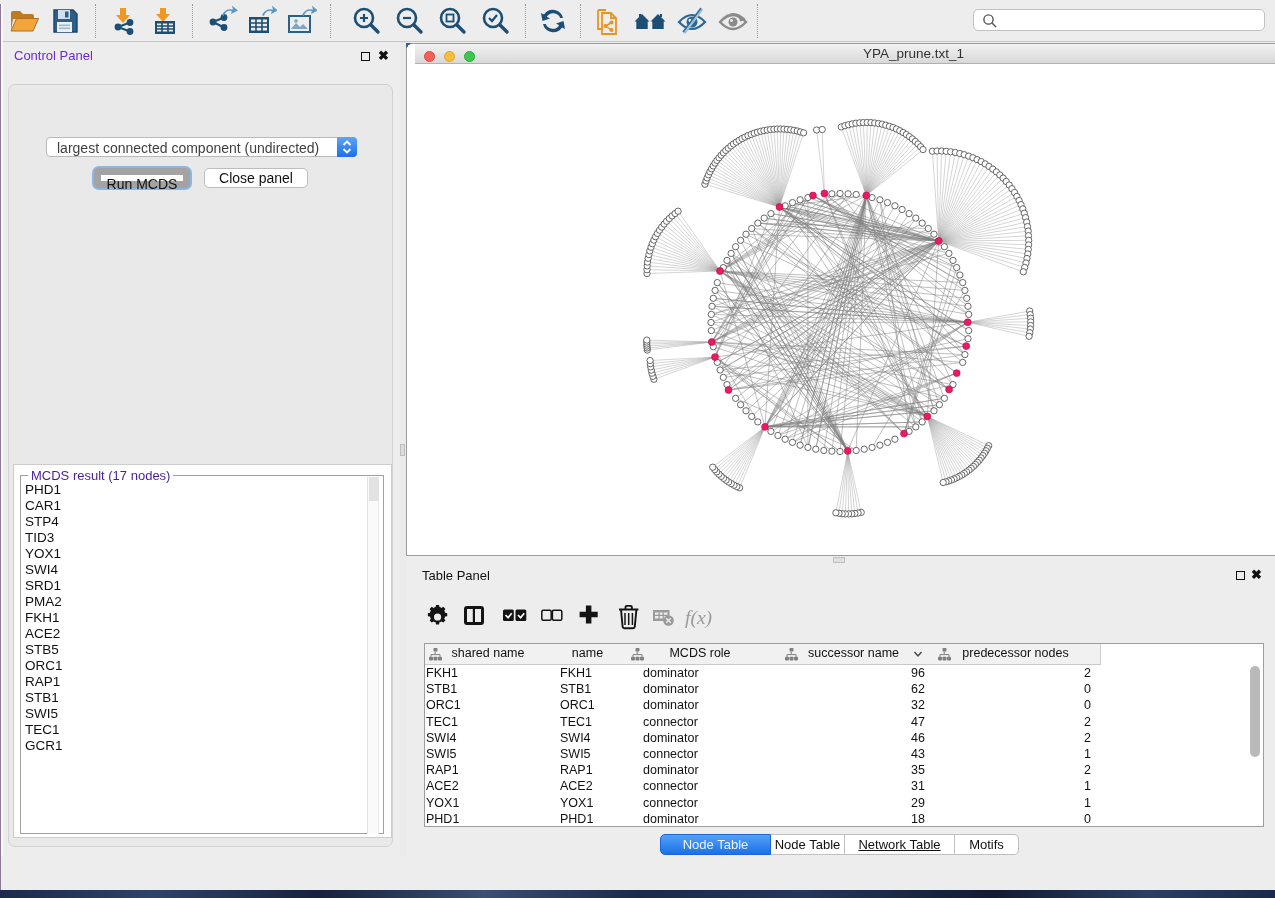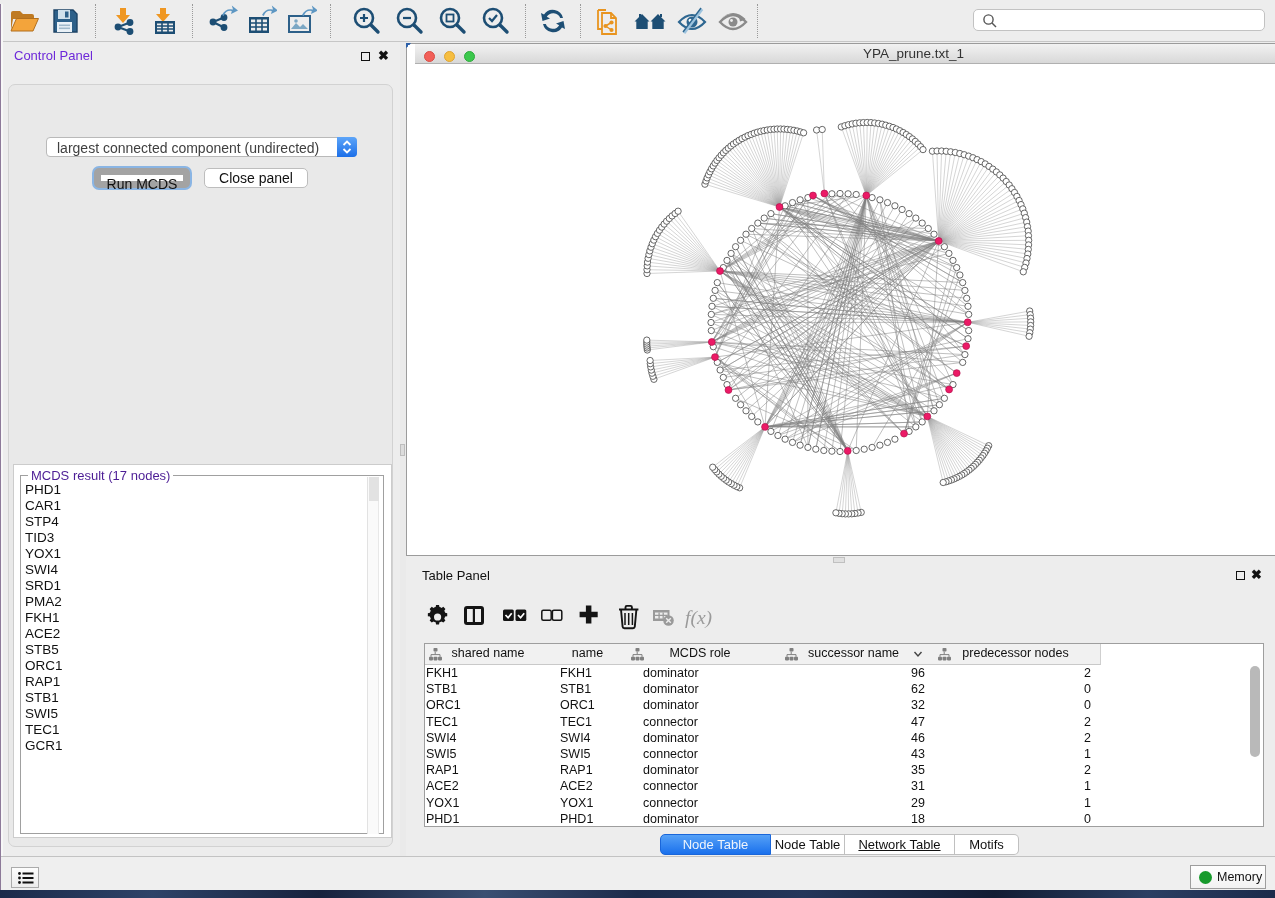--- a/index.html
+++ b/index.html
@@ -689,34 +689,16 @@
         <span class="c4">0</span>
       </div>
 <div id="tbl-sb">
         <div class="th"></div>
       </div>
 </div>
 <div class="btab" style="left:660px; width:111px; border-radius:5px 0 0 5px; background:linear-gradient(#55a1f7,#1a70ec); color:#eef4fc; border:1px solid #1a66d9;">Node Table</div>
 <div class="btab" style="left:771px; width:74px;">Node Table</div>
 <div class="btab" style="left:845px; width:110px;text-decoration:underline;">Network Table</div>
 <div class="btab" style="left:955px; width:64px; border-radius:0 5px 5px 0;">Motifs</div>
-<div id="statusbar">
-<div id="listbtn">
-        <svg style="position:absolute;left:6px;top:3px" width="16" height="14" viewBox="0 0 16 14">
-          <g fill="#111">
-            <circle cx="1.5" cy="2.5" r="1.4"></circle>
-            <circle cx="1.5" cy="7" r="1.4"></circle>
-            <circle cx="1.5" cy="11.5" r="1.4"></circle>
-            <rect x="4.5" y="1.5" width="11" height="2"></rect>
-            <rect x="4.5" y="6" width="11" height="2"></rect>
-            <rect x="4.5" y="10.5" width="11" height="2"></rect>
-          </g>
-        </svg>
-      </div>
-<div id="membtn">
-        <div style="position:absolute;left:8px;top:5px;width:13px;height:13px;border-radius:50%;background:#179a2c;"></div>
-        <div style="position:absolute;left:26px;top:4px;">Memory</div>
-      </div>
-</div>
 <div id="wallpaper"></div>
 <div id="leftedge"></div>
 <div id="leftedge2"></div>
 </div>
 
 </body></html>

